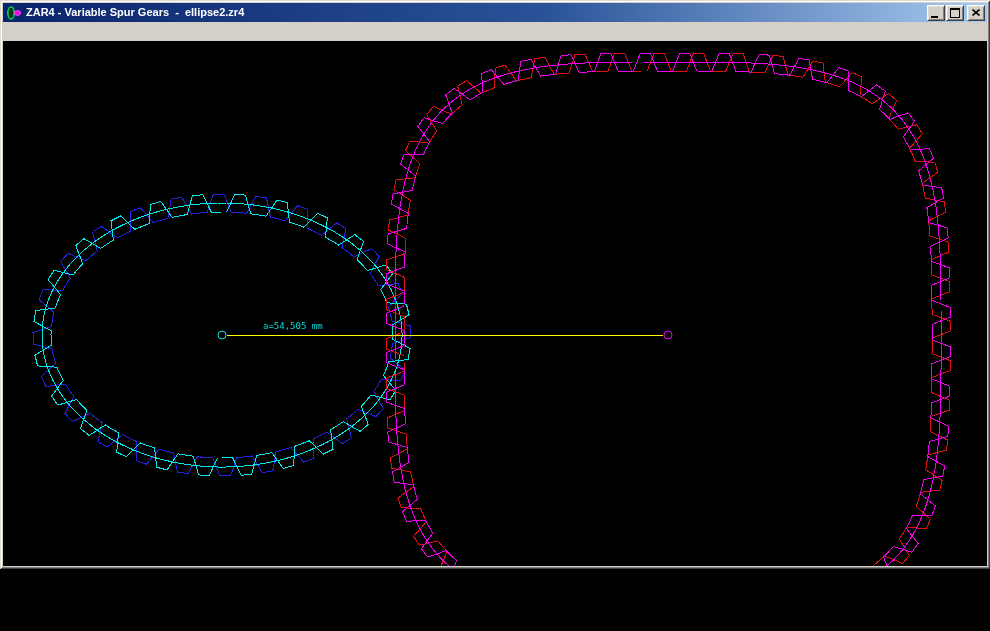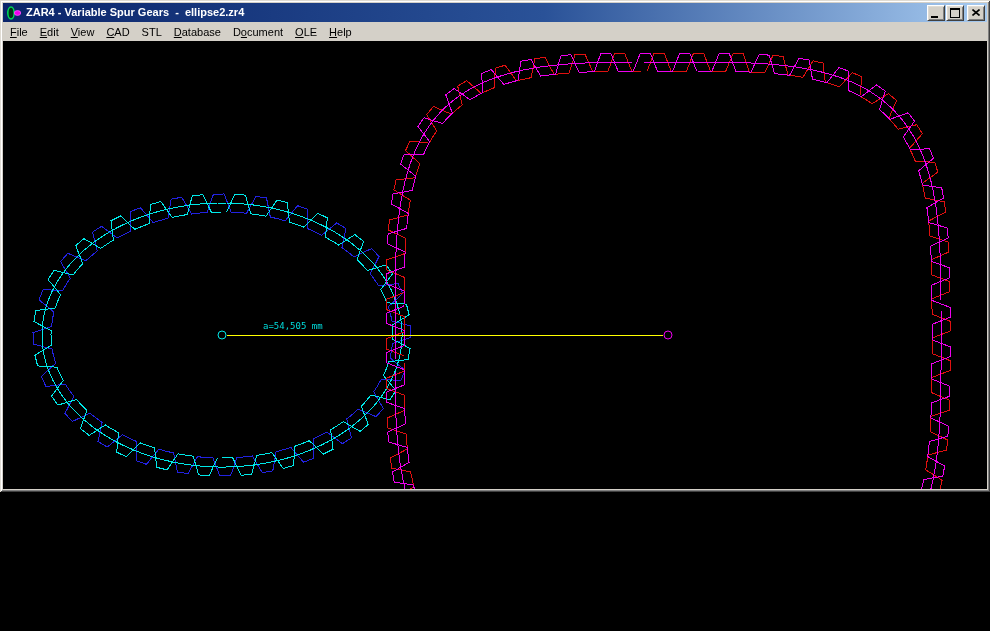--- a/index.html
+++ b/index.html
@@ -1,17 +1,17 @@
 <!DOCTYPE html>
 <html><head>
 <meta charset="utf-8">
 <style>
   html,body{margin:0;padding:0;background:#000;}
   .window{
-    position:relative;width:990px;height:492px;background:#d4d0c8;
+    position:relative;width:990px;height:569px;background:#d4d0c8;
     box-shadow:inset 1px 1px 0 #dfdbd3, inset -1px -1px 0 #404040,
                inset 2px 2px 0 #ffffff, inset -2px -2px 0 #808080;
     font-family:"Liberation Sans",sans-serif;
     overflow:hidden;
   }
   .titlebar{
     position:absolute;left:3px;top:3px;right:3px;height:19px;
     background:linear-gradient(to right,#0a246a 0%,#2a5298 55%,#a6caf0 100%);
     display:flex;align-items:center;padding:0 2px;
   }
@@ -59,31 +59,20 @@
         <span class="glyph-max"></span>
       </span>
     <span class="winbtn close">
       <svg width="8" height="7" viewBox="0 0 8 7">
         <line x1="0.5" y1="0.5" x2="7.5" y2="6.5" stroke="#000" stroke-width="1.6"></line>
         <line x1="7.5" y1="0.5" x2="0.5" y2="6.5" stroke="#000" stroke-width="1.6"></line>
       </svg>
     </span>
   </div>
 
-  <div class="menubar" id="menubar">
-      <span class="menu-item"><u>F</u>ile</span>
-      <span class="menu-item"><u>E</u>dit</span>
-      <span class="menu-item"><u>V</u>iew</span>
-      <span class="menu-item"><u>C</u>AD</span>
-      <span class="menu-item">STL</span>
-      <span class="menu-item"><u>D</u>atabase</span>
-      <span class="menu-item">D<u>o</u>cument</span>
-      <span class="menu-item"><u>O</u>LE</span>
-      <span class="menu-item"><u>H</u>elp</span>
-    </div>
 
   <div class="client">
     <svg id="cad" width="984" height="587" viewBox="0 0 984 587" style="background: rgb(0, 0, 0);">
         <polyline points="388.0,312.5 387.0,316.9 402.0,329.2 397.9,339.6 378.5,338.1 373.3,346.9 373.3,346.9 370.7,350.7 380.4,367.5 373.1,375.7 355.2,368.2 347.4,375.1 347.4,375.1 343.7,378.0 348.4,396.9 339.4,402.8 323.9,391.0 314.5,395.9 314.5,395.9 310.3,397.9 310.6,417.4 300.6,421.2 287.9,406.5 277.7,409.5 277.7,409.5 273.1,410.7 269.8,429.8 259.3,431.8 249.4,415.0 238.8,416.2 238.8,416.2 234.0,416.5 227.5,434.9 216.9,435.0 209.9,416.8 199.3,416.2 199.3,416.2 194.5,415.7 185.0,432.7 174.5,431.0 170.7,412.0 160.3,409.5 160.3,409.5 155.8,408.2 143.4,423.3 133.3,419.7 133.2,400.3 123.5,395.9 123.5,395.9 119.3,393.8 104.2,406.1 95.0,400.5 99.0,381.5 90.6,375.1 90.6,375.1 87.1,372.1 69.5,380.4 61.9,372.5 70.8,355.2 64.7,346.9 64.7,346.9 62.3,343.1 43.0,345.5 38.3,335.4 52.6,322.3 50.0,312.5 50.0,312.5 49.1,308.1 30.4,303.0 30.0,291.7 48.4,285.5 50.0,275.5 50.0,275.5 51.0,271.1 36.0,258.8 40.1,248.4 59.5,249.9 64.7,241.1 64.7,241.1 67.3,237.3 57.6,220.5 64.9,212.3 82.8,219.8 90.6,212.9 90.6,212.9 94.3,210.0 89.6,191.1 98.6,185.2 114.1,197.0 123.5,192.1 123.5,192.1 127.7,190.1 127.4,170.6 137.4,166.8 150.1,181.5 160.3,178.5 160.3,178.5 164.9,177.3 168.2,158.2 178.7,156.2 188.6,173.0 199.2,171.8 199.2,171.8 204.0,171.5 210.5,153.1 221.1,153.0 228.1,171.2 238.7,171.8 238.7,171.8 243.5,172.3 253.0,155.3 263.5,157.0 267.3,176.0 277.7,178.5 277.7,178.5 282.2,179.8 294.6,164.7 304.7,168.3 304.8,187.7 314.5,192.1 314.5,192.1 318.7,194.2 333.8,181.9 343.0,187.5 339.0,206.5 347.4,212.9 347.4,212.9 350.9,215.9 368.5,207.6 376.1,215.5 367.2,232.8 373.3,241.1 373.3,241.1 375.7,244.9 395.0,242.5 399.7,252.6 385.4,265.7 388.0,275.5 388.0,275.5 388.9,279.9 407.6,285.0 408.0,296.3 389.6,302.5 388.0,312.5 388.0,312.5" fill="none" stroke="#2222e0" stroke-width="1" shape-rendering="crispEdges"></polyline>
         <polyline points="390.0,294.0 389.9,298.4 407.1,307.5 405.1,318.5 385.9,320.8 382.3,330.3 382.3,330.3 380.4,334.4 392.9,349.4 387.0,358.7 368.1,354.0 361.4,361.9 361.4,361.9 358.2,365.3 365.3,383.4 357.1,390.4 340.3,380.6 331.6,386.4 331.6,386.4 327.6,388.9 330.0,408.2 320.4,413.1 306.3,399.7 296.5,403.6 296.5,403.6 292.0,405.2 290.5,424.6 280.2,427.4 268.8,411.6 258.4,413.7 258.4,413.7 253.7,414.4 248.7,433.3 238.1,434.3 229.7,416.8 219.0,417.0 219.0,417.0 214.3,417.0 206.2,434.7 195.6,433.9 190.2,415.2 179.6,413.7 179.6,413.7 175.0,412.8 164.0,428.9 153.7,426.3 151.6,407.0 141.6,403.6 141.6,403.6 137.2,401.9 123.4,415.7 113.7,411.2 115.5,391.8 106.4,386.5 106.4,386.5 102.5,383.9 86.1,394.4 77.5,387.6 83.9,369.3 76.6,361.9 76.6,361.9 73.5,358.5 54.9,364.1 48.6,355.1 60.2,339.5 55.7,330.3 55.7,330.3 54.0,326.2 34.6,324.9 31.9,314.1 48.6,304.1 48.0,294.0 48.0,294.0 48.1,289.6 30.9,280.5 32.9,269.5 52.1,267.2 55.7,257.7 55.7,257.7 57.6,253.6 45.1,238.6 51.0,229.3 69.9,234.0 76.6,226.1 76.6,226.1 79.8,222.7 72.7,204.6 80.9,197.6 97.7,207.4 106.4,201.6 106.4,201.6 110.4,199.1 108.0,179.8 117.6,174.9 131.7,188.3 141.5,184.4 141.5,184.4 146.0,182.8 147.5,163.4 157.8,160.6 169.2,176.4 179.6,174.3 179.6,174.3 184.3,173.6 189.3,154.7 199.9,153.7 208.3,171.2 219.0,171.0 219.0,171.0 223.7,171.0 231.8,153.3 242.4,154.1 247.8,172.8 258.4,174.3 258.4,174.3 263.0,175.2 274.0,159.1 284.3,161.7 286.4,181.0 296.4,184.4 296.4,184.4 300.8,186.1 314.6,172.3 324.3,176.8 322.5,196.2 331.6,201.5 331.6,201.5 335.5,204.1 351.9,193.6 360.5,200.4 354.1,218.7 361.4,226.1 361.4,226.1 364.5,229.5 383.1,223.9 389.4,232.9 377.8,248.5 382.3,257.7 382.3,257.7 384.0,261.8 403.4,263.1 406.1,273.9 389.4,283.9 390.0,294.0 390.0,294.0" fill="none" stroke="#00e8e8" stroke-width="1" shape-rendering="crispEdges"></polyline>
         <polyline points="399.0,294.0 399.0,295.6 398.9,297.2 398.9,298.9 398.8,300.5 398.7,302.1 398.5,303.7 398.3,305.3 398.1,306.9 397.9,308.5 397.6,310.2 397.4,311.8 397.1,313.4 396.7,315.0 396.3,316.6 396.0,318.2 395.5,319.8 395.1,321.3 394.6,322.9 394.1,324.5 393.6,326.1 393.1,327.6 392.5,329.2 391.9,330.8 391.2,332.3 390.6,333.9 389.9,335.4 389.2,336.9 388.5,338.5 387.7,340.0 386.9,341.5 386.1,343.0 385.3,344.5 384.4,346.0 383.6,347.5 382.7,349.0 381.7,350.4 380.8,351.9 379.8,353.3 378.8,354.8 377.7,356.2 376.7,357.6 375.6,359.1 374.5,360.5 373.4,361.9 372.2,363.2 371.1,364.6 369.9,366.0 368.7,367.3 367.4,368.7 366.2,370.0 364.9,371.3 363.6,372.6 362.3,373.9 360.9,375.2 359.5,376.5 358.1,377.7 356.7,379.0 355.3,380.2 353.8,381.4 352.4,382.6 350.9,383.8 349.4,385.0 347.8,386.2 346.3,387.3 344.7,388.5 343.1,389.6 341.5,390.7 339.9,391.8 338.2,392.9 336.6,394.0 334.9,395.0 333.2,396.0 331.5,397.1 329.7,398.1 328.0,399.1 326.2,400.0 324.4,401.0 322.6,401.9 320.8,402.8 319.0,403.8 317.2,404.6 315.3,405.5 313.4,406.4 311.5,407.2 309.6,408.0 307.7,408.9 305.8,409.6 303.9,410.4 301.9,411.2 299.9,411.9 298.0,412.6 296.0,413.3 294.0,414.0 291.9,414.7 289.9,415.3 287.9,416.0 285.8,416.6 283.8,417.2 281.7,417.7 279.6,418.3 277.6,418.8 275.5,419.3 273.4,419.8 271.3,420.3 269.1,420.8 267.0,421.2 264.9,421.6 262.7,422.0 260.6,422.4 258.4,422.8 256.3,423.1 254.1,423.5 251.9,423.8 249.8,424.1 247.6,424.3 245.4,424.6 243.2,424.8 241.0,425.0 238.8,425.2 236.6,425.4 234.4,425.5 232.2,425.6 230.0,425.8 227.8,425.8 225.6,425.9 223.4,426.0 221.2,426.0 219.0,426.0 216.8,426.0 214.6,426.0 212.4,425.9 210.2,425.8 208.0,425.8 205.8,425.6 203.6,425.5 201.4,425.4 199.2,425.2 197.0,425.0 194.8,424.8 192.6,424.6 190.4,424.3 188.2,424.1 186.1,423.8 183.9,423.5 181.7,423.1 179.6,422.8 177.4,422.4 175.3,422.0 173.1,421.6 171.0,421.2 168.9,420.8 166.7,420.3 164.6,419.8 162.5,419.3 160.4,418.8 158.4,418.3 156.3,417.7 154.2,417.2 152.2,416.6 150.1,416.0 148.1,415.3 146.1,414.7 144.0,414.0 142.0,413.3 140.0,412.6 138.1,411.9 136.1,411.2 134.1,410.4 132.2,409.6 130.3,408.9 128.4,408.0 126.5,407.2 124.6,406.4 122.7,405.5 120.8,404.6 119.0,403.8 117.2,402.8 115.4,401.9 113.6,401.0 111.8,400.0 110.0,399.1 108.3,398.1 106.5,397.1 104.8,396.0 103.1,395.0 101.4,394.0 99.8,392.9 98.1,391.8 96.5,390.7 94.9,389.6 93.3,388.5 91.7,387.3 90.2,386.2 88.6,385.0 87.1,383.8 85.6,382.6 84.2,381.4 82.7,380.2 81.3,379.0 79.9,377.7 78.5,376.5 77.1,375.2 75.7,373.9 74.4,372.6 73.1,371.3 71.8,370.0 70.6,368.7 69.3,367.3 68.1,366.0 66.9,364.6 65.8,363.2 64.6,361.9 63.5,360.5 62.4,359.1 61.3,357.6 60.3,356.2 59.2,354.8 58.2,353.3 57.2,351.9 56.3,350.4 55.3,349.0 54.4,347.5 53.6,346.0 52.7,344.5 51.9,343.0 51.1,341.5 50.3,340.0 49.5,338.5 48.8,336.9 48.1,335.4 47.4,333.9 46.8,332.3 46.1,330.8 45.5,329.2 44.9,327.6 44.4,326.1 43.9,324.5 43.4,322.9 42.9,321.3 42.5,319.8 42.0,318.2 41.7,316.6 41.3,315.0 40.9,313.4 40.6,311.8 40.4,310.2 40.1,308.5 39.9,306.9 39.7,305.3 39.5,303.7 39.3,302.1 39.2,300.5 39.1,298.9 39.1,297.2 39.0,295.6 39.0,294.0 39.0,292.4 39.1,290.8 39.1,289.1 39.2,287.5 39.3,285.9 39.5,284.3 39.7,282.7 39.9,281.1 40.1,279.5 40.4,277.8 40.6,276.2 40.9,274.6 41.3,273.0 41.7,271.4 42.0,269.8 42.5,268.2 42.9,266.7 43.4,265.1 43.9,263.5 44.4,261.9 44.9,260.4 45.5,258.8 46.1,257.2 46.8,255.7 47.4,254.1 48.1,252.6 48.8,251.1 49.5,249.5 50.3,248.0 51.1,246.5 51.9,245.0 52.7,243.5 53.6,242.0 54.4,240.5 55.3,239.0 56.3,237.6 57.2,236.1 58.2,234.7 59.2,233.2 60.3,231.8 61.3,230.4 62.4,228.9 63.5,227.5 64.6,226.1 65.8,224.8 66.9,223.4 68.1,222.0 69.3,220.7 70.6,219.3 71.8,218.0 73.1,216.7 74.4,215.4 75.7,214.1 77.1,212.8 78.5,211.5 79.9,210.3 81.3,209.0 82.7,207.8 84.2,206.6 85.6,205.4 87.1,204.2 88.6,203.0 90.2,201.8 91.7,200.7 93.3,199.5 94.9,198.4 96.5,197.3 98.1,196.2 99.8,195.1 101.4,194.0 103.1,193.0 104.8,192.0 106.5,190.9 108.3,189.9 110.0,188.9 111.8,188.0 113.6,187.0 115.4,186.1 117.2,185.2 119.0,184.2 120.8,183.4 122.7,182.5 124.6,181.6 126.5,180.8 128.4,180.0 130.3,179.1 132.2,178.4 134.1,177.6 136.1,176.8 138.1,176.1 140.0,175.4 142.0,174.7 144.0,174.0 146.1,173.3 148.1,172.7 150.1,172.0 152.2,171.4 154.2,170.8 156.3,170.3 158.4,169.7 160.4,169.2 162.5,168.7 164.6,168.2 166.7,167.7 168.9,167.2 171.0,166.8 173.1,166.4 175.3,166.0 177.4,165.6 179.6,165.2 181.7,164.9 183.9,164.5 186.1,164.2 188.2,163.9 190.4,163.7 192.6,163.4 194.8,163.2 197.0,163.0 199.2,162.8 201.4,162.6 203.6,162.5 205.8,162.4 208.0,162.2 210.2,162.2 212.4,162.1 214.6,162.0 216.8,162.0 219.0,162.0 221.2,162.0 223.4,162.0 225.6,162.1 227.8,162.2 230.0,162.2 232.2,162.4 234.4,162.5 236.6,162.6 238.8,162.8 241.0,163.0 243.2,163.2 245.4,163.4 247.6,163.7 249.8,163.9 251.9,164.2 254.1,164.5 256.3,164.9 258.4,165.2 260.6,165.6 262.7,166.0 264.9,166.4 267.0,166.8 269.1,167.2 271.3,167.7 273.4,168.2 275.5,168.7 277.6,169.2 279.6,169.7 281.7,170.3 283.8,170.8 285.8,171.4 287.9,172.0 289.9,172.7 291.9,173.3 294.0,174.0 296.0,174.7 298.0,175.4 299.9,176.1 301.9,176.8 303.9,177.6 305.8,178.4 307.7,179.1 309.6,180.0 311.5,180.8 313.4,181.6 315.3,182.5 317.2,183.4 319.0,184.2 320.8,185.2 322.6,186.1 324.4,187.0 326.2,188.0 328.0,188.9 329.7,189.9 331.5,190.9 333.2,192.0 334.9,193.0 336.6,194.0 338.2,195.1 339.9,196.2 341.5,197.3 343.1,198.4 344.7,199.5 346.3,200.7 347.8,201.8 349.4,203.0 350.9,204.2 352.4,205.4 353.8,206.6 355.3,207.8 356.7,209.0 358.1,210.3 359.5,211.5 360.9,212.8 362.3,214.1 363.6,215.4 364.9,216.7 366.2,218.0 367.4,219.3 368.7,220.7 369.9,222.0 371.1,223.4 372.2,224.8 373.4,226.1 374.5,227.5 375.6,228.9 376.7,230.4 377.7,231.8 378.8,233.2 379.8,234.7 380.8,236.1 381.7,237.6 382.7,239.0 383.6,240.5 384.4,242.0 385.3,243.5 386.1,245.0 386.9,246.5 387.7,248.0 388.5,249.5 389.2,251.1 389.9,252.6 390.6,254.1 391.2,255.7 391.9,257.2 392.5,258.8 393.1,260.4 393.6,261.9 394.1,263.5 394.6,265.1 395.1,266.7 395.5,268.2 396.0,269.8 396.3,271.4 396.7,273.0 397.1,274.6 397.4,276.2 397.6,277.8 397.9,279.5 398.1,281.1 398.3,282.7 398.5,284.3 398.7,285.9 398.8,287.5 398.9,289.1 398.9,290.8 399.0,292.4 399.0,294.0 399.0,294.0" fill="none" stroke="#00e8e8" stroke-width="1" shape-rendering="crispEdges"></polyline>
         <polyline points="929.0,307.8 929.0,312.5 947.0,319.6 947.0,329.5 928.9,336.5 928.8,347.0 928.8,347.0 928.7,351.7 946.6,359.2 946.3,369.1 928.0,375.5 927.5,386.0 927.5,386.0 927.2,390.6 944.6,399.0 943.6,409.1 924.9,414.0 923.5,424.2 923.5,424.2 922.7,428.8 939.1,439.1 936.9,449.0 917.7,451.3 914.7,461.0 914.7,461.0 913.2,465.3 927.4,478.5 923.1,487.9 903.9,485.9 898.8,494.4 898.8,494.4 896.3,498.0 906.4,514.5 899.5,522.5 881.7,514.9 874.3,521.3 874.3,521.3 870.8,524.0 875.3,542.8 866.3,548.3 851.7,535.6 842.5,539.8 842.5,539.8 838.4,541.4 837.8,560.8 827.9,563.8 816.5,548.2 806.5,550.4 806.5,550.4 802.0,551.3 798.1,570.2 788.1,571.7 778.9,554.6 768.6,555.6 768.6,555.6 763.9,556.0 758.0,574.4 748.1,575.0 740.3,557.3 729.8,557.6 729.8,557.6 725.1,557.7 718.3,575.8 708.4,575.9 701.2,557.9 690.6,558.0 690.6,558.0 685.9,558.0 678.8,576.0 668.9,576.0 661.9,558.0 651.2,558.0 651.2,558.0 646.5,558.0 639.4,576.0 629.5,576.0 622.5,557.9 612.0,557.8 612.0,557.8 607.3,557.7 599.8,575.6 589.9,575.3 583.5,557.0 573.0,556.5 573.0,556.5 568.4,556.2 560.0,573.6 549.9,572.6 545.0,553.9 534.8,552.5 534.8,552.5 530.2,551.7 519.9,568.1 510.0,565.9 507.7,546.7 498.0,543.7 498.0,543.7 493.7,542.2 480.5,556.4 471.1,552.1 473.1,532.9 464.6,527.8 464.6,527.8 461.0,525.3 444.5,535.4 436.5,528.5 444.1,510.7 437.7,503.3 437.7,503.3 435.0,499.8 416.2,504.3 410.7,495.3 423.4,480.7 419.2,471.5 419.2,471.5 417.6,467.4 398.2,466.8 395.2,456.9 410.8,445.5 408.6,435.5 408.6,435.5 407.7,431.0 388.8,427.1 387.3,417.1 404.4,407.9 403.4,397.6 403.4,397.6 403.0,392.9 384.6,387.0 384.0,377.1 401.7,369.3 401.4,358.8 401.4,358.8 401.3,354.1 383.2,347.3 383.1,337.4 401.1,330.2 401.0,319.6 401.0,319.6 401.0,314.9 383.0,307.8 383.0,297.9 401.0,290.9 401.0,280.2 401.0,280.2 401.0,275.5 383.0,268.4 383.0,258.5 401.1,251.5 401.2,241.0 401.2,241.0 401.3,236.3 383.4,228.8 383.7,218.9 402.0,212.5 402.5,202.0 402.5,202.0 402.8,197.4 385.4,189.0 386.4,178.9 405.1,174.0 406.5,163.8 406.5,163.8 407.3,159.2 390.9,148.9 393.1,139.0 412.3,136.7 415.3,127.0 415.3,127.0 416.8,122.7 402.6,109.5 406.9,100.1 426.1,102.1 431.2,93.6 431.2,93.6 433.7,90.0 423.6,73.5 430.5,65.5 448.3,73.1 455.7,66.7 455.7,66.7 459.2,64.0 454.7,45.2 463.7,39.7 478.3,52.4 487.5,48.2 487.5,48.2 491.6,46.6 492.2,27.2 502.1,24.2 513.5,39.8 523.5,37.6 523.5,37.6 528.0,36.7 531.9,17.8 541.9,16.3 551.1,33.4 561.4,32.4 561.4,32.4 566.1,32.0 572.0,13.6 581.9,13.0 589.7,30.7 600.2,30.4 600.2,30.4 604.9,30.3 611.7,12.2 621.6,12.1 628.8,30.1 639.4,30.0 639.4,30.0 644.1,30.0 651.2,12.0 661.1,12.0 668.1,30.0 678.8,30.0 678.8,30.0 683.5,30.0 690.6,12.0 700.5,12.0 707.5,30.1 718.0,30.2 718.0,30.2 722.7,30.3 730.2,12.4 740.1,12.7 746.5,31.0 757.0,31.5 757.0,31.5 761.6,31.8 770.0,14.4 780.1,15.4 785.0,34.1 795.2,35.5 795.2,35.5 799.8,36.3 810.1,19.9 820.0,22.1 822.3,41.3 832.0,44.3 832.0,44.3 836.3,45.8 849.5,31.6 858.9,35.9 856.9,55.1 865.4,60.2 865.4,60.2 869.0,62.7 885.5,52.6 893.5,59.5 885.9,77.3 892.3,84.7 892.3,84.7 895.0,88.2 913.8,83.7 919.3,92.7 906.6,107.3 910.8,116.5 910.8,116.5 912.4,120.6 931.8,121.2 934.8,131.1 919.2,142.5 921.4,152.5 921.4,152.5 922.3,157.0 941.2,160.9 942.7,170.9 925.6,180.1 926.6,190.4 926.6,190.4 927.0,195.1 945.4,201.0 946.0,210.9 928.3,218.7 928.6,229.2 928.6,229.2 928.7,233.9 946.8,240.7 946.9,250.6 928.9,257.8 929.0,268.4 929.0,268.4 929.0,273.1 947.0,280.2 947.0,290.1 929.0,297.1 929.0,307.8 929.0,307.8" fill="none" stroke="#e01010" stroke-width="1" shape-rendering="crispEdges"></polyline>
         <polyline points="929.0,294.0 929.0,298.7 947.0,305.8 947.0,315.7 929.0,322.7 928.9,333.3 928.9,333.3 928.9,338.0 946.8,345.3 946.7,355.2 928.5,361.9 928.1,372.4 928.1,372.4 927.9,377.0 945.5,385.1 944.9,395.1 926.4,400.6 925.3,411.0 925.3,411.0 924.7,415.5 941.6,425.1 939.9,435.1 920.8,438.5 918.5,448.4 918.5,448.4 917.3,452.8 932.4,464.9 928.9,474.6 909.6,474.3 905.3,483.3 905.3,483.3 903.2,487.2 915.0,502.5 909.0,511.2 890.5,505.5 883.8,512.8 883.8,512.8 880.7,515.9 887.2,534.1 878.8,540.5 863.0,529.3 854.3,534.3 854.3,534.3 850.3,536.3 851.3,555.6 841.7,559.4 829.2,544.6 819.5,547.5 819.5,547.5 815.0,548.6 812.1,567.7 802.1,569.6 792.3,552.9 782.0,554.3 782.0,554.3 777.4,554.8 772.0,573.4 762.0,574.2 753.9,556.6 743.4,557.1 743.4,557.1 738.7,557.3 732.2,575.5 722.2,575.7 714.9,557.8 704.3,557.9 704.3,557.9 699.6,558.0 692.6,576.0 682.7,576.0 675.6,558.0 665.0,558.0 665.0,558.0 660.3,558.0 653.2,576.0 643.3,576.0 636.3,558.0 625.7,557.9 625.7,557.9 621.0,557.9 613.7,575.8 603.8,575.7 597.1,557.5 586.6,557.1 586.6,557.1 582.0,556.9 573.9,574.5 563.9,573.9 558.4,555.4 548.0,554.3 548.0,554.3 543.5,553.7 533.9,570.6 523.9,568.9 520.5,549.8 510.6,547.5 510.6,547.5 506.2,546.3 494.1,561.4 484.4,557.9 484.7,538.6 475.7,534.3 475.7,534.3 471.8,532.2 456.5,544.0 447.8,538.0 453.5,519.5 446.2,512.8 446.2,512.8 443.1,509.7 424.9,516.2 418.5,507.8 429.7,492.0 424.7,483.3 424.7,483.3 422.7,479.3 403.4,480.3 399.6,470.7 414.4,458.2 411.5,448.5 411.5,448.5 410.4,444.0 391.3,441.1 389.4,431.1 406.1,421.3 404.7,411.0 404.7,411.0 404.2,406.4 385.6,401.0 384.8,391.0 402.4,382.9 401.9,372.4 401.9,372.4 401.7,367.7 383.5,361.2 383.3,351.2 401.2,343.9 401.1,333.3 401.1,333.3 401.0,328.6 383.0,321.6 383.0,311.7 401.0,304.6 401.0,294.0 401.0,294.0 401.0,289.3 383.0,282.2 383.0,272.3 401.0,265.3 401.1,254.7 401.1,254.7 401.1,250.0 383.2,242.7 383.3,232.8 401.5,226.1 401.9,215.6 401.9,215.6 402.1,211.0 384.5,202.9 385.1,192.9 403.6,187.4 404.7,177.0 404.7,177.0 405.3,172.5 388.4,162.9 390.1,152.9 409.2,149.5 411.5,139.6 411.5,139.6 412.7,135.2 397.6,123.1 401.1,113.4 420.4,113.7 424.7,104.7 424.7,104.7 426.8,100.8 415.0,85.5 421.0,76.8 439.5,82.5 446.2,75.2 446.2,75.2 449.3,72.1 442.8,53.9 451.2,47.5 467.0,58.7 475.7,53.7 475.7,53.7 479.7,51.7 478.7,32.4 488.3,28.6 500.8,43.4 510.5,40.5 510.5,40.5 515.0,39.4 517.9,20.3 527.9,18.4 537.7,35.1 548.0,33.7 548.0,33.7 552.6,33.2 558.0,14.6 568.0,13.8 576.1,31.4 586.6,30.9 586.6,30.9 591.3,30.7 597.8,12.5 607.8,12.3 615.1,30.2 625.7,30.1 625.7,30.1 630.4,30.0 637.4,12.0 647.3,12.0 654.4,30.0 665.0,30.0 665.0,30.0 669.7,30.0 676.8,12.0 686.7,12.0 693.7,30.0 704.3,30.1 704.3,30.1 709.0,30.1 716.3,12.2 726.2,12.3 732.9,30.5 743.4,30.9 743.4,30.9 748.0,31.1 756.1,13.5 766.1,14.1 771.6,32.6 782.0,33.7 782.0,33.7 786.5,34.3 796.1,17.4 806.1,19.1 809.5,38.2 819.4,40.5 819.4,40.5 823.8,41.7 835.9,26.6 845.6,30.1 845.3,49.4 854.3,53.7 854.3,53.7 858.2,55.8 873.5,44.0 882.2,50.0 876.5,68.5 883.8,75.2 883.8,75.2 886.9,78.3 905.1,71.8 911.5,80.2 900.3,96.0 905.3,104.7 905.3,104.7 907.3,108.7 926.6,107.7 930.4,117.3 915.6,129.8 918.5,139.5 918.5,139.5 919.6,144.0 938.7,146.9 940.6,156.9 923.9,166.7 925.3,177.0 925.3,177.0 925.8,181.6 944.4,187.0 945.2,197.0 927.6,205.1 928.1,215.6 928.1,215.6 928.3,220.3 946.5,226.8 946.7,236.8 928.8,244.1 928.9,254.7 928.9,254.7 929.0,259.4 947.0,266.4 947.0,276.3 929.0,283.4 929.0,294.0 929.0,294.0" fill="none" stroke="#ee00ee" stroke-width="1" shape-rendering="crispEdges"></polyline>
         <polyline points="938.0,294.0 938.0,317.7 938.0,328.8 937.9,337.6 937.8,345.1 937.7,351.9 937.6,358.1 937.4,363.8 937.3,369.1 937.1,374.2 936.9,379.0 936.6,383.6 936.4,388.0 936.1,392.2 935.8,396.3 935.4,400.3 935.1,404.1 934.7,407.8 934.3,411.5 933.9,415.0 933.4,418.4 933.0,421.7 932.5,425.0 931.9,428.2 931.4,431.3 930.8,434.4 930.3,437.4 929.6,440.3 929.0,443.2 928.4,446.0 927.7,448.7 927.0,451.4 926.3,454.1 925.5,456.7 924.7,459.3 923.9,461.8 923.1,464.3 922.3,466.7 921.4,469.1 920.5,471.5 919.6,473.8 918.7,476.0 917.7,478.3 916.7,480.5 915.7,482.6 914.7,484.8 913.6,486.9 912.5,488.9 911.4,490.9 910.3,492.9 909.1,494.9 907.9,496.8 906.7,498.7 905.5,500.6 904.2,502.4 902.9,504.2 901.6,506.0 900.3,507.8 898.9,509.5 897.5,511.2 896.1,512.8 894.7,514.5 893.2,516.1 891.7,517.6 890.2,519.2 888.6,520.7 887.1,522.2 885.5,523.7 883.8,525.1 882.2,526.5 880.5,527.9 878.8,529.3 877.0,530.6 875.2,531.9 873.4,533.2 871.6,534.5 869.7,535.7 867.8,536.9 865.9,538.1 863.9,539.3 861.9,540.4 859.9,541.5 857.9,542.6 855.8,543.7 853.6,544.7 851.5,545.7 849.3,546.7 847.0,547.7 844.8,548.6 842.5,549.5 840.1,550.4 837.7,551.3 835.3,552.1 832.8,552.9 830.3,553.7 827.7,554.5 825.1,555.3 822.4,556.0 819.7,556.7 817.0,557.4 814.2,558.0 811.3,558.6 808.4,559.3 805.4,559.8 802.3,560.4 799.2,560.9 796.0,561.5 792.7,562.0 789.4,562.4 786.0,562.9 782.5,563.3 778.8,563.7 775.1,564.1 771.3,564.4 767.3,564.8 763.2,565.1 759.0,565.4 754.6,565.6 750.0,565.9 745.2,566.1 740.1,566.3 734.8,566.4 729.1,566.6 722.9,566.7 716.1,566.8 708.6,566.9 699.8,567.0 688.7,567.0 665.0,567.0 641.3,567.0 630.2,567.0 621.4,566.9 613.9,566.8 607.1,566.7 600.9,566.6 595.2,566.4 589.9,566.3 584.8,566.1 580.0,565.9 575.4,565.6 571.0,565.4 566.8,565.1 562.7,564.8 558.7,564.4 554.9,564.1 551.2,563.7 547.5,563.3 544.0,562.9 540.6,562.4 537.3,562.0 534.0,561.5 530.8,560.9 527.7,560.4 524.6,559.8 521.6,559.3 518.7,558.6 515.8,558.0 513.0,557.4 510.3,556.7 507.6,556.0 504.9,555.3 502.3,554.5 499.7,553.7 497.2,552.9 494.7,552.1 492.3,551.3 489.9,550.4 487.5,549.5 485.2,548.6 483.0,547.7 480.7,546.7 478.5,545.7 476.4,544.7 474.2,543.7 472.1,542.6 470.1,541.5 468.1,540.4 466.1,539.3 464.1,538.1 462.2,536.9 460.3,535.7 458.4,534.5 456.6,533.2 454.8,531.9 453.0,530.6 451.2,529.3 449.5,527.9 447.8,526.5 446.2,525.1 444.5,523.7 442.9,522.2 441.4,520.7 439.8,519.2 438.3,517.6 436.8,516.1 435.3,514.5 433.9,512.8 432.5,511.2 431.1,509.5 429.7,507.8 428.4,506.0 427.1,504.2 425.8,502.4 424.5,500.6 423.3,498.7 422.1,496.8 420.9,494.9 419.7,492.9 418.6,490.9 417.5,488.9 416.4,486.9 415.3,484.8 414.3,482.6 413.3,480.5 412.3,478.3 411.3,476.0 410.4,473.8 409.5,471.5 408.6,469.1 407.7,466.7 406.9,464.3 406.1,461.8 405.3,459.3 404.5,456.7 403.7,454.1 403.0,451.4 402.3,448.7 401.6,446.0 401.0,443.2 400.4,440.3 399.7,437.4 399.2,434.4 398.6,431.3 398.1,428.2 397.5,425.0 397.0,421.7 396.6,418.4 396.1,415.0 395.7,411.5 395.3,407.8 394.9,404.1 394.6,400.3 394.2,396.3 393.9,392.2 393.6,388.0 393.4,383.6 393.1,379.0 392.9,374.2 392.7,369.1 392.6,363.8 392.4,358.1 392.3,351.9 392.2,345.1 392.1,337.6 392.0,328.8 392.0,317.7 392.0,294.0 392.0,270.3 392.0,259.2 392.1,250.4 392.2,242.9 392.3,236.1 392.4,229.9 392.6,224.2 392.7,218.9 392.9,213.8 393.1,209.0 393.4,204.4 393.6,200.0 393.9,195.8 394.2,191.7 394.6,187.7 394.9,183.9 395.3,180.2 395.7,176.5 396.1,173.0 396.6,169.6 397.0,166.3 397.5,163.0 398.1,159.8 398.6,156.7 399.2,153.6 399.7,150.6 400.4,147.7 401.0,144.8 401.6,142.0 402.3,139.3 403.0,136.6 403.7,133.9 404.5,131.3 405.3,128.7 406.1,126.2 406.9,123.7 407.7,121.3 408.6,118.9 409.5,116.5 410.4,114.2 411.3,112.0 412.3,109.7 413.3,107.5 414.3,105.4 415.3,103.2 416.4,101.1 417.5,99.1 418.6,97.1 419.7,95.1 420.9,93.1 422.1,91.2 423.3,89.3 424.5,87.4 425.8,85.6 427.1,83.8 428.4,82.0 429.7,80.2 431.1,78.5 432.5,76.8 433.9,75.2 435.3,73.5 436.8,71.9 438.3,70.4 439.8,68.8 441.4,67.3 442.9,65.8 444.5,64.3 446.2,62.9 447.8,61.5 449.5,60.1 451.2,58.7 453.0,57.4 454.8,56.1 456.6,54.8 458.4,53.5 460.3,52.3 462.2,51.1 464.1,49.9 466.1,48.7 468.1,47.6 470.1,46.5 472.1,45.4 474.2,44.3 476.4,43.3 478.5,42.3 480.7,41.3 483.0,40.3 485.2,39.4 487.5,38.5 489.9,37.6 492.3,36.7 494.7,35.9 497.2,35.1 499.7,34.3 502.3,33.5 504.9,32.7 507.6,32.0 510.3,31.3 513.0,30.6 515.8,30.0 518.7,29.4 521.6,28.7 524.6,28.2 527.7,27.6 530.8,27.1 534.0,26.5 537.3,26.0 540.6,25.6 544.0,25.1 547.5,24.7 551.2,24.3 554.9,23.9 558.7,23.6 562.7,23.2 566.8,22.9 571.0,22.6 575.4,22.4 580.0,22.1 584.8,21.9 589.9,21.7 595.2,21.6 600.9,21.4 607.1,21.3 613.9,21.2 621.4,21.1 630.2,21.0 641.3,21.0 665.0,21.0 688.7,21.0 699.8,21.0 708.6,21.1 716.1,21.2 722.9,21.3 729.1,21.4 734.8,21.6 740.1,21.7 745.2,21.9 750.0,22.1 754.6,22.4 759.0,22.6 763.2,22.9 767.3,23.2 771.3,23.6 775.1,23.9 778.8,24.3 782.5,24.7 786.0,25.1 789.4,25.6 792.7,26.0 796.0,26.5 799.2,27.1 802.3,27.6 805.4,28.2 808.4,28.7 811.3,29.4 814.2,30.0 817.0,30.6 819.7,31.3 822.4,32.0 825.1,32.7 827.7,33.5 830.3,34.3 832.8,35.1 835.3,35.9 837.7,36.7 840.1,37.6 842.5,38.5 844.8,39.4 847.0,40.3 849.3,41.3 851.5,42.3 853.6,43.3 855.8,44.3 857.9,45.4 859.9,46.5 861.9,47.6 863.9,48.7 865.9,49.9 867.8,51.1 869.7,52.3 871.6,53.5 873.4,54.8 875.2,56.1 877.0,57.4 878.8,58.7 880.5,60.1 882.2,61.5 883.8,62.9 885.5,64.3 887.1,65.8 888.6,67.3 890.2,68.8 891.7,70.4 893.2,71.9 894.7,73.5 896.1,75.2 897.5,76.8 898.9,78.5 900.3,80.2 901.6,82.0 902.9,83.8 904.2,85.6 905.5,87.4 906.7,89.3 907.9,91.2 909.1,93.1 910.3,95.1 911.4,97.1 912.5,99.1 913.6,101.1 914.7,103.2 915.7,105.4 916.7,107.5 917.7,109.7 918.7,112.0 919.6,114.2 920.5,116.5 921.4,118.9 922.3,121.3 923.1,123.7 923.9,126.2 924.7,128.7 925.5,131.3 926.3,133.9 927.0,136.6 927.7,139.3 928.4,142.0 929.0,144.8 929.6,147.7 930.3,150.6 930.8,153.6 931.4,156.7 931.9,159.8 932.5,163.0 933.0,166.3 933.4,169.6 933.9,173.0 934.3,176.5 934.7,180.2 935.1,183.9 935.4,187.7 935.8,191.7 936.1,195.8 936.4,200.0 936.6,204.4 936.9,209.0 937.1,213.8 937.3,218.9 937.4,224.2 937.6,229.9 937.7,236.1 937.8,242.9 937.9,250.4 938.0,259.2 938.0,270.3 938.0,294.0 938.0,294.0" fill="none" stroke="#ee00ee" stroke-width="1" shape-rendering="crispEdges"></polyline>
         <line x1="224" y1="294" x2="660" y2="294" stroke="#ffff00" stroke-width="1" shape-rendering="crispEdges"></line>

